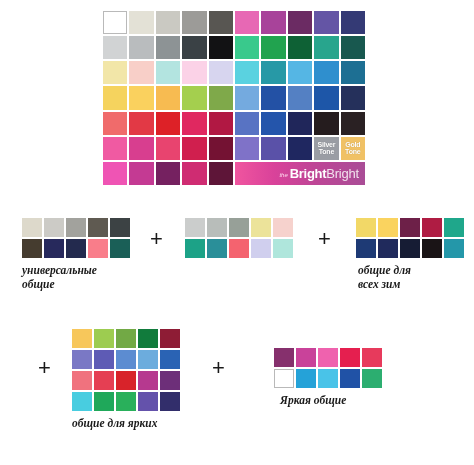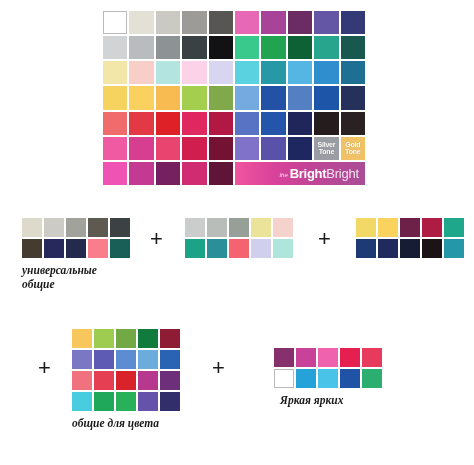--- a/index.html
+++ b/index.html
@@ -273,20 +273,22 @@
       <div class="sw" style="background: rgb(250, 211, 95);"></div>
       <div class="sw" style="background: rgb(109, 32, 72);"></div>
       <div class="sw" style="background: rgb(175, 28, 67);"></div>
       <div class="sw" style="background: rgb(31, 167, 139);"></div>
       <div class="sw" style="background: rgb(30, 58, 117);"></div>
       <div class="sw" style="background: rgb(32, 42, 92);"></div>
       <div class="sw" style="background: rgb(22, 28, 52);"></div>
       <div class="sw" style="background: rgb(26, 20, 22);"></div>
       <div class="sw" style="background: rgb(36, 151, 169);"></div>
     </div>
+  <div class="glabel">общие  для
+всех  зим</div>
 </div>
 
 <div class="plus" id="plus-3">+</div>
 
 <div class="group" id="grp-bright">
   <div class="mini-grid big" style="grid-template-columns: repeat(5, 20px);">
       <div class="sw" style="background: rgb(247, 199, 91);"></div>
       <div class="sw" style="background: rgb(157, 204, 80);"></div>
       <div class="sw" style="background: rgb(114, 169, 69);"></div>
       <div class="sw" style="background: rgb(17, 123, 60);"></div>
@@ -300,32 +302,32 @@
       <div class="sw" style="background: rgb(229, 63, 83);"></div>
       <div class="sw" style="background: rgb(216, 35, 42);"></div>
       <div class="sw" style="background: rgb(182, 57, 143);"></div>
       <div class="sw" style="background: rgb(109, 47, 121);"></div>
       <div class="sw" style="background: rgb(72, 205, 224);"></div>
       <div class="sw" style="background: rgb(31, 168, 90);"></div>
       <div class="sw" style="background: rgb(41, 176, 91);"></div>
       <div class="sw" style="background: rgb(100, 82, 171);"></div>
       <div class="sw" style="background: rgb(50, 46, 107);"></div>
     </div>
-  <div class="glabel">общие  для  цвета</div>
+  <div class="glabel">общие  для  ярких</div>
 </div>
 
 <div class="plus" id="plus-4">+</div>
 
 <div class="group" id="grp-brightwinter">
   <div class="mini-grid" style="grid-template-columns: repeat(5, 20px);">
       <div class="sw" style="background: rgb(134, 48, 109);"></div>
       <div class="sw" style="background: rgb(201, 66, 154);"></div>
       <div class="sw" style="background: rgb(239, 98, 174);"></div>
       <div class="sw" style="background: rgb(229, 31, 79);"></div>
       <div class="sw" style="background: rgb(231, 58, 92);"></div>
       <div class="sw outlined" style="background: rgb(255, 255, 255);"></div>
       <div class="sw" style="background: rgb(37, 162, 216);"></div>
       <div class="sw" style="background: rgb(73, 195, 232);"></div>
       <div class="sw" style="background: rgb(32, 82, 166);"></div>
       <div class="sw" style="background: rgb(44, 174, 112);"></div>
     </div>
-  <div class="glabel">Яркая  ярких</div>
+  <div class="glabel">Яркая  общие</div>
 </div>
 
 </body></html>

